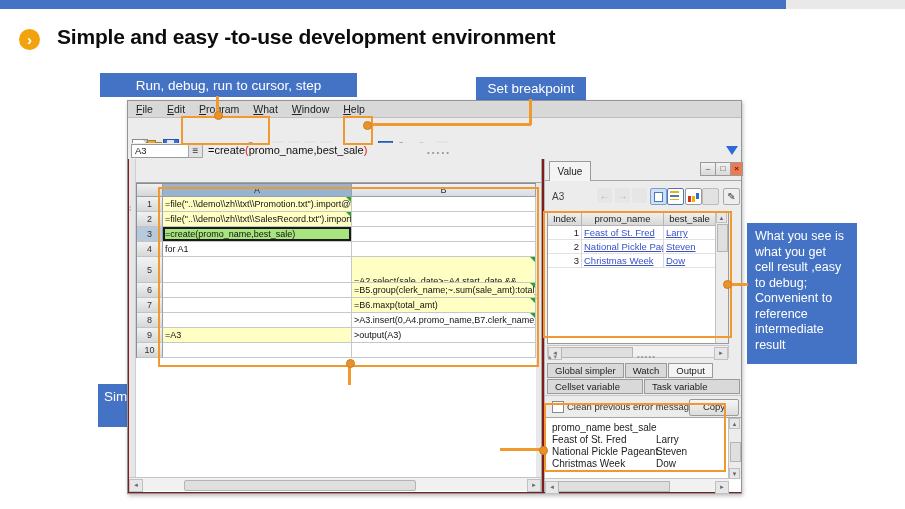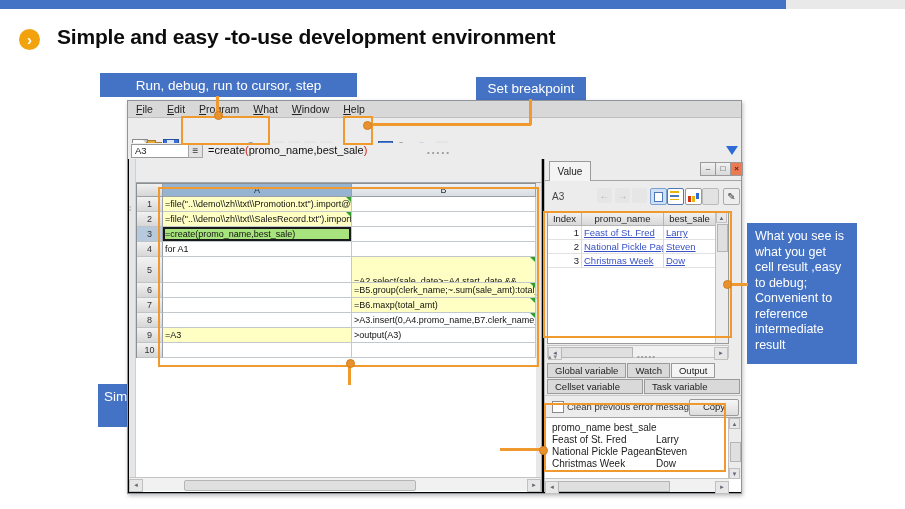--- a/index.html
+++ b/index.html
@@ -20,21 +20,21 @@
   .callout{background:#4472c4;color:#fff;font-size:13.5px;display:flex;align-items:center;justify-content:center;text-align:center;}
   .co-run{left:100px;top:73px;width:257px;height:24px;}
   .co-bp{left:476px;top:77px;width:110px;height:23px;}
   .co-wys{left:747px;top:223px;width:110px;height:141px;font-size:12.5px;line-height:1.24;
           text-align:left;align-items:flex-start;justify-content:flex-start;padding:6px 2px 4px 8px;box-sizing:border-box;white-space:pre-line;}
   .co-syntax{left:98px;top:384px;width:403px;height:43px;display:block;text-align:center;line-height:1.45;padding-top:3px;box-sizing:border-box;}
   .co-syntax .l1{display:block;white-space:nowrap;text-align:left;padding-left:6px;}
   .co-rt{left:205px;top:432px;width:296px;height:41px;flex-direction:column;line-height:1.4;}
 
   
-  .ide{left:127px;top:100px;width:613px;height:392px;background:#000000;border:1px solid #90959b;
+  .ide{left:127px;top:100px;width:613px;height:392px;background:#7f1d1d;border:1px solid #90959b;
        box-shadow:1px 2px 4px rgba(0,0,0,.25);font-size:10px;color:#222;}
   .menubar{left:0;top:0;width:613px;height:17px;background:#d8d8d8;border-bottom:1px solid #bfbfbf;
            display:flex;align-items:center;padding-left:8px;box-sizing:border-box;gap:14px;}
   .menu-item{display:inline-block;font-size:10.5px;color:#222;}
   .menu-item::first-letter{text-decoration:underline;}
 
   .toolbar{left:0;top:17px;width:613px;height:25px;background:#ececec;border-bottom:1px solid #d5d5d5;}
   .tbi{position:absolute;top:21px;width:14px;height:15px;}
   .i-new{background:#fff;border:1px solid #8a8a8a;}
   .i-new::after{content:"";position:absolute;right:0;top:0;border-left:4px solid transparent;border-top:4px solid #c9c9c9;}
@@ -360,21 +360,21 @@
         <div class="vh-th"></div>
         <span class="sarrow sr">►</span>
       </div>
 
       <div class="vsplit">
         <span class="vs-ud">▴▾</span>
         <span class="vs-dots">•••••</span>
       </div>
 
       <div class="btabs bt1">
-          <div class="btab">Global variable</div>
+          <div class="btab">Global simpler</div>
           <div class="btab">Watch</div>
           <div class="btab active">Output</div>
         </div>
       <div class="btabs bt2">
           <div class="btab">Cellset variable</div>
           <div class="btab">Task variable</div>
         </div>
 
       <div class="ctlrow">
         <div class="chk"></div>

